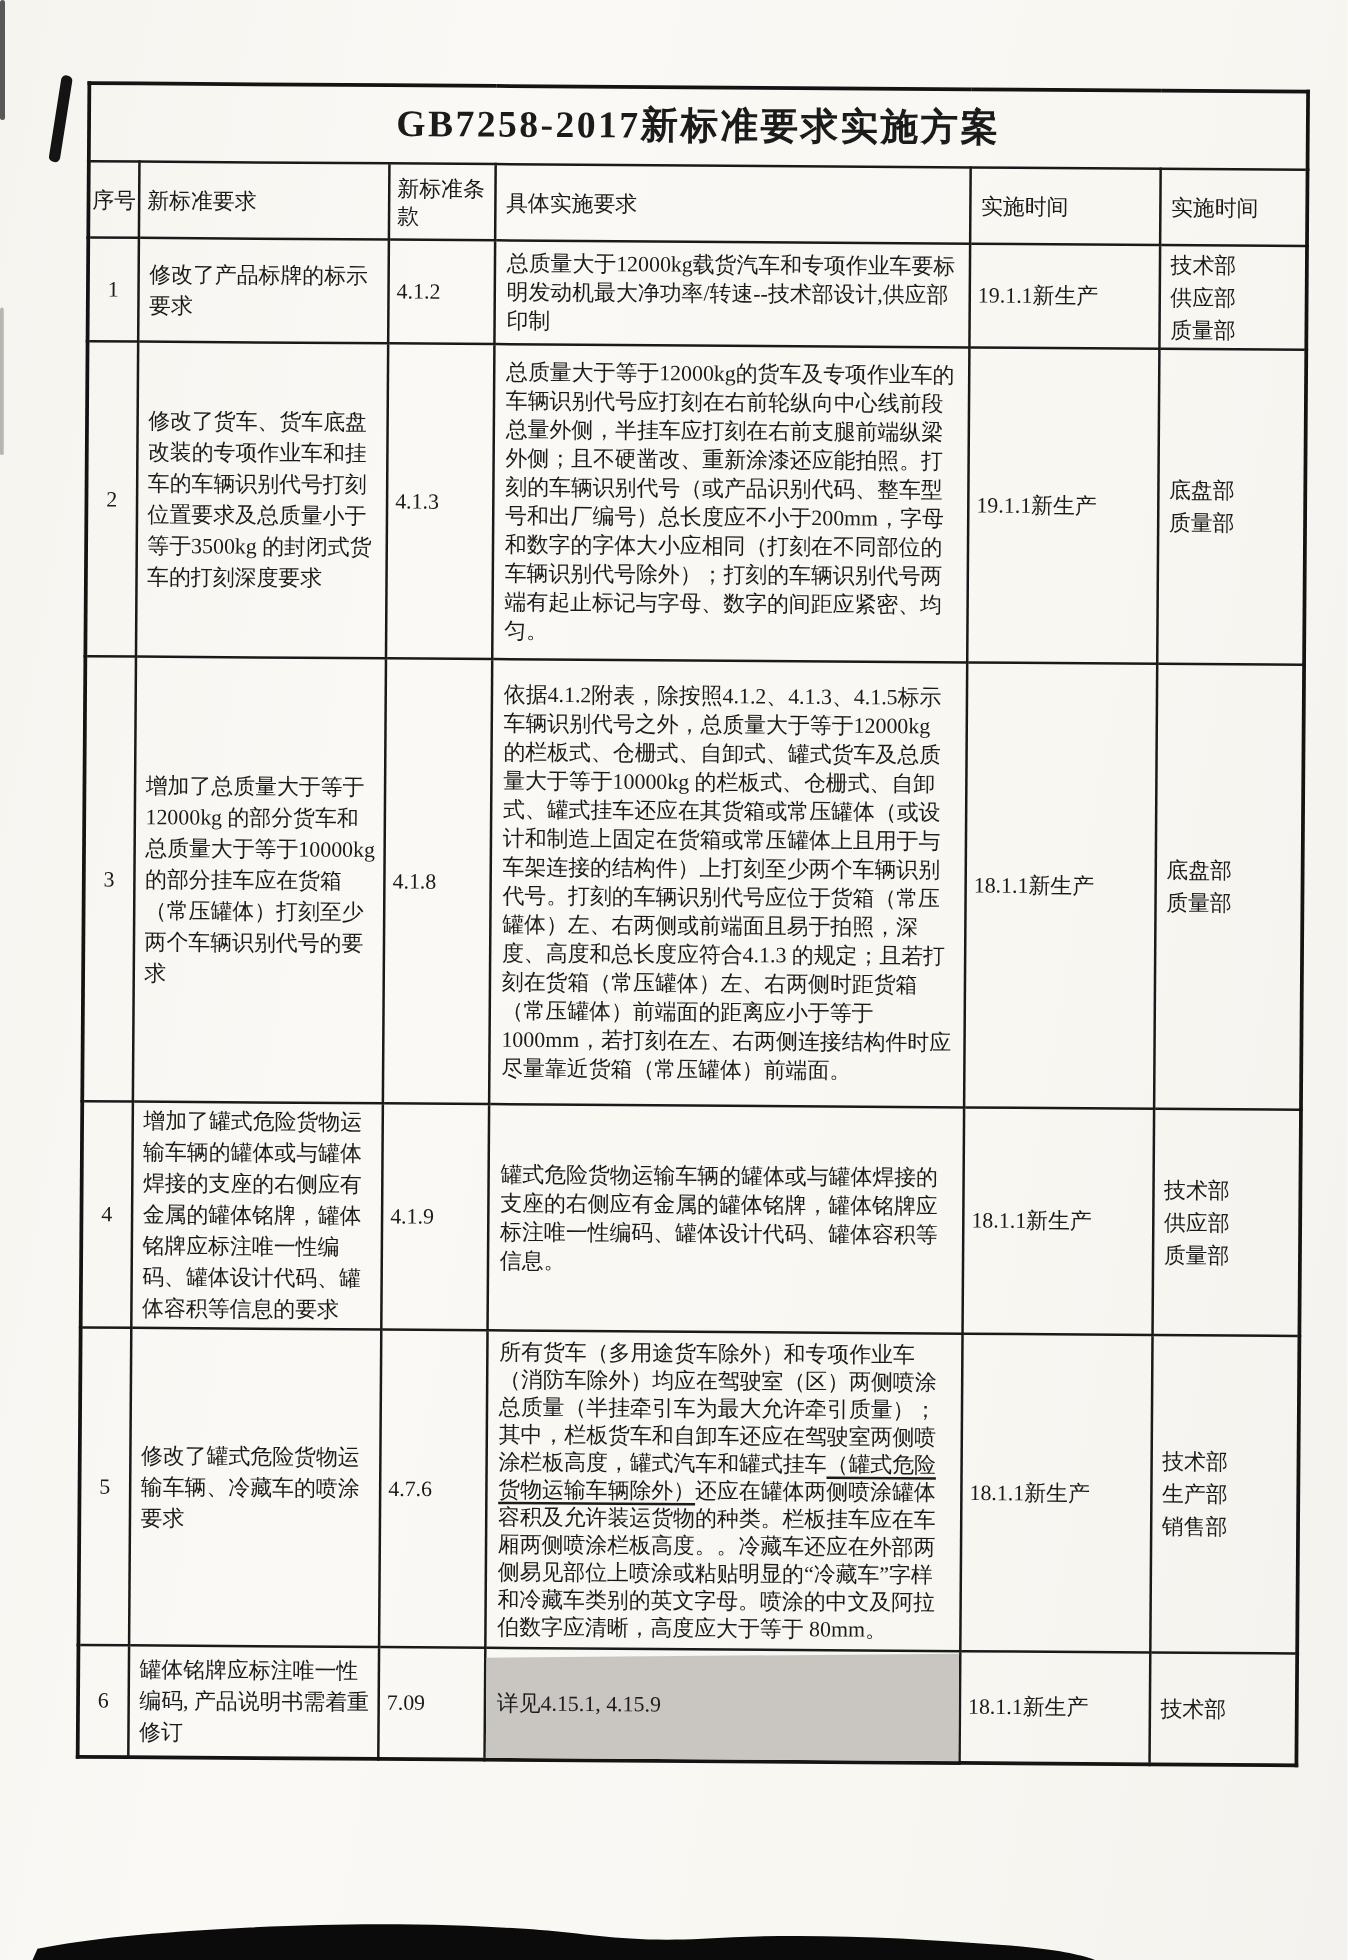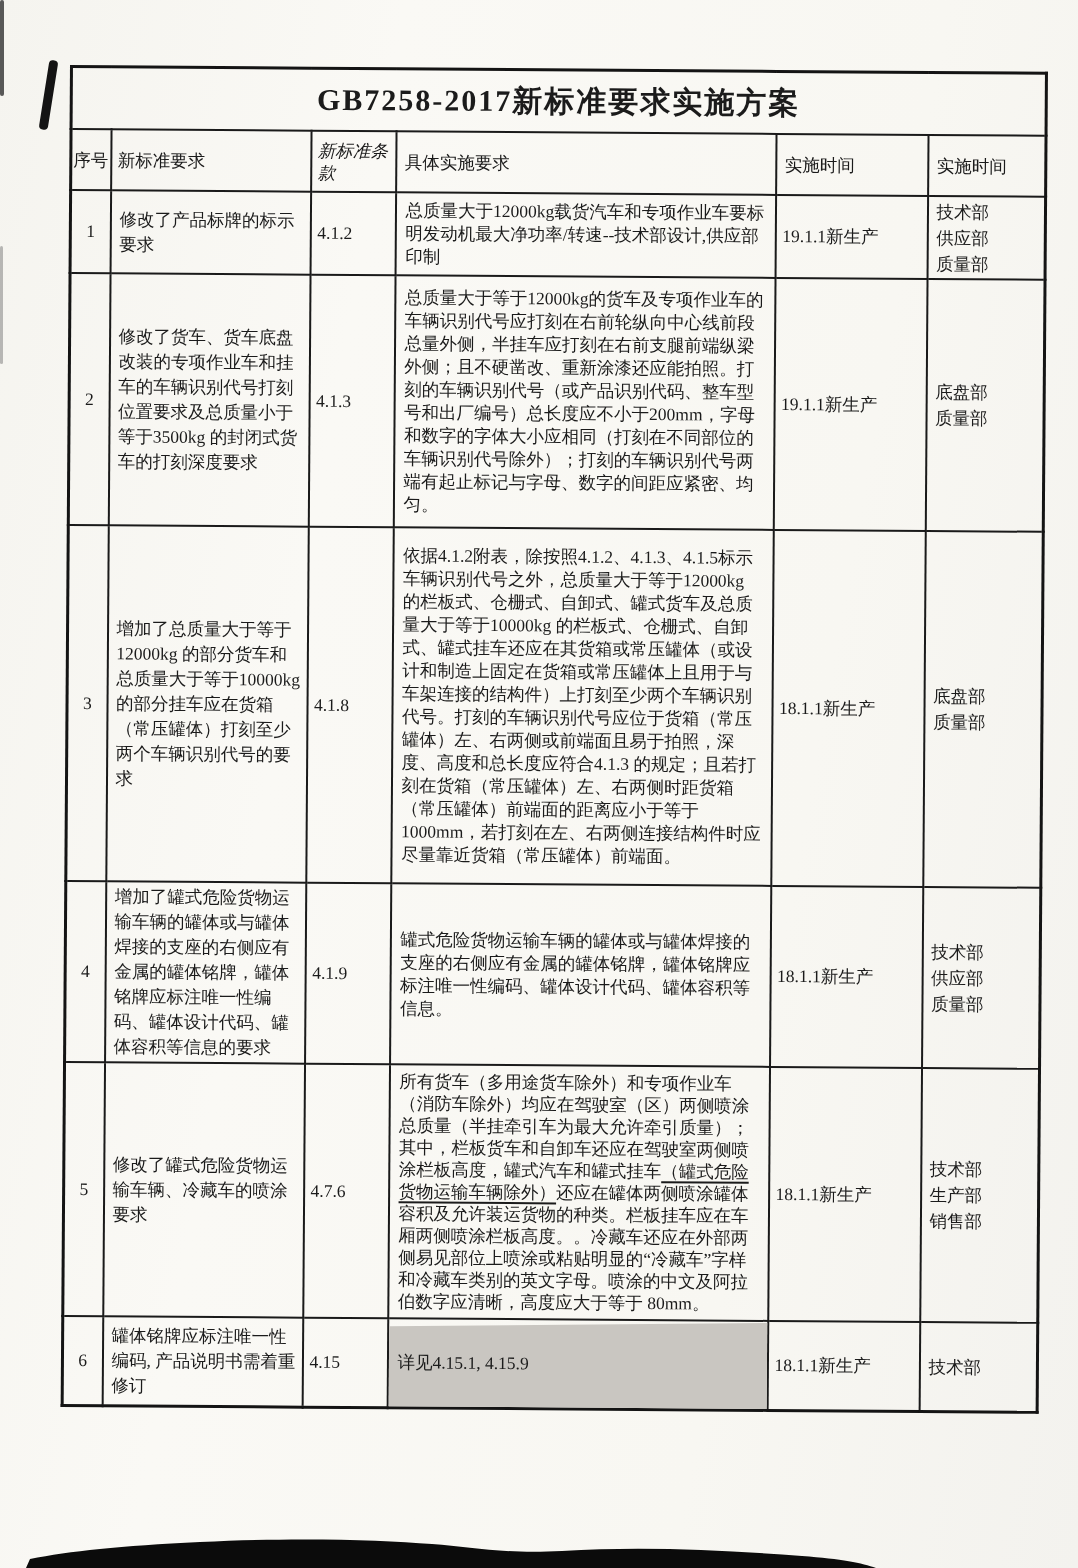--- a/index.html
+++ b/index.html
@@ -28,23 +28,23 @@
   .c-time{padding-left:6px;white-space:pre-line;}
   .c-dept{padding-left:8px;white-space:pre-line;line-height:26px;}
   tr.r1 td{height:75px;}
   tr.r2 td{height:244px;}
   tr.r3 td{height:348px;}
   tr.r4 td{height:160px;}
   tr.r5 td{height:247px;}
   tr.r5 .c-impl{line-height:22px;padding-top:2px;}
   tr.r6 td{height:81px;}
   .hdr-impl,.hdr-time,.hdr-dept{padding-left:8px;}
-  .hdr-no{text-align:left;}
+  .hdr-no{text-align:right;}
   .hdr-req{padding-left:6px;}
-  .hdr-clause{padding-left:6px;font-style:italic;}
+  .hdr-clause{padding-left:6px;}
   .u-seg{text-decoration:underline;text-decoration-thickness:2px;text-underline-offset:4px;}
   .impl-shaded{position:relative;}
   .shade{position:absolute;left:-2px;right:-2px;top:4px;bottom:-5px;background:#c9c6c1;transform:skewY(-0.9deg);z-index:0;}
   .impl-shaded span{position:relative;z-index:1;}
 </style>
 </head>
 <body>
 
 <div class="page">
 
@@ -124,21 +124,21 @@
         <td class="c-impl"><span>所有货车（多用途货车除外）和专项作业车（消防车除外）均应在驾驶室（区）两侧喷涂总质量（半挂牵引车为最大允许牵引质量）；其中，栏板货车和自卸车还应在驾驶室两侧喷涂栏板高度，罐式汽车和罐式挂车</span><span class="u-seg">（罐式危险货物运输车辆除外）</span><span>还应在罐体两侧喷涂罐体容积及允许装运货物的种类。栏板挂车应在车厢两侧喷涂栏板高度。。冷藏车还应在外部两侧易见部位上喷涂或粘贴明显的“冷藏车”字样和冷藏车类别的英文字母。喷涂的中文及阿拉伯数字应清晰，高度应大于等于 80mm。</span></td>
         <td class="c-time">18.1.1新生产</td>
         <td class="c-dept">技术部
 生产部
 销售部</td>
       </tr>
 
       <tr class="row r6">
         <td class="c-no">6</td>
         <td class="c-req">罐体铭牌应标注唯一性编码, 产品说明书需着重修订</td>
-        <td class="c-clause">4.15</td>
+        <td class="c-clause">7.09</td>
         <td class="c-impl impl-shaded"><div class="shade"></div><span>详见4.15.1, 4.15.9</span></td>
         <td class="c-time">18.1.1新生产</td>
         <td class="c-dept">技术部</td>
       </tr>
     </tbody>
       </table>
   </div>
 
   <svg class="bottom-blob" viewBox="0 0 1078 42" preserveAspectRatio="none" aria-hidden="true">
     <path d="M26 42 L30 33 C70 25 120 20 200 16 C300 11 380 14 432 18 C472 21 502 28 562 25 C642 20 722 24 802 30 C842 33 862 37 876 42 Z" fill="#0b0b0b"></path>

